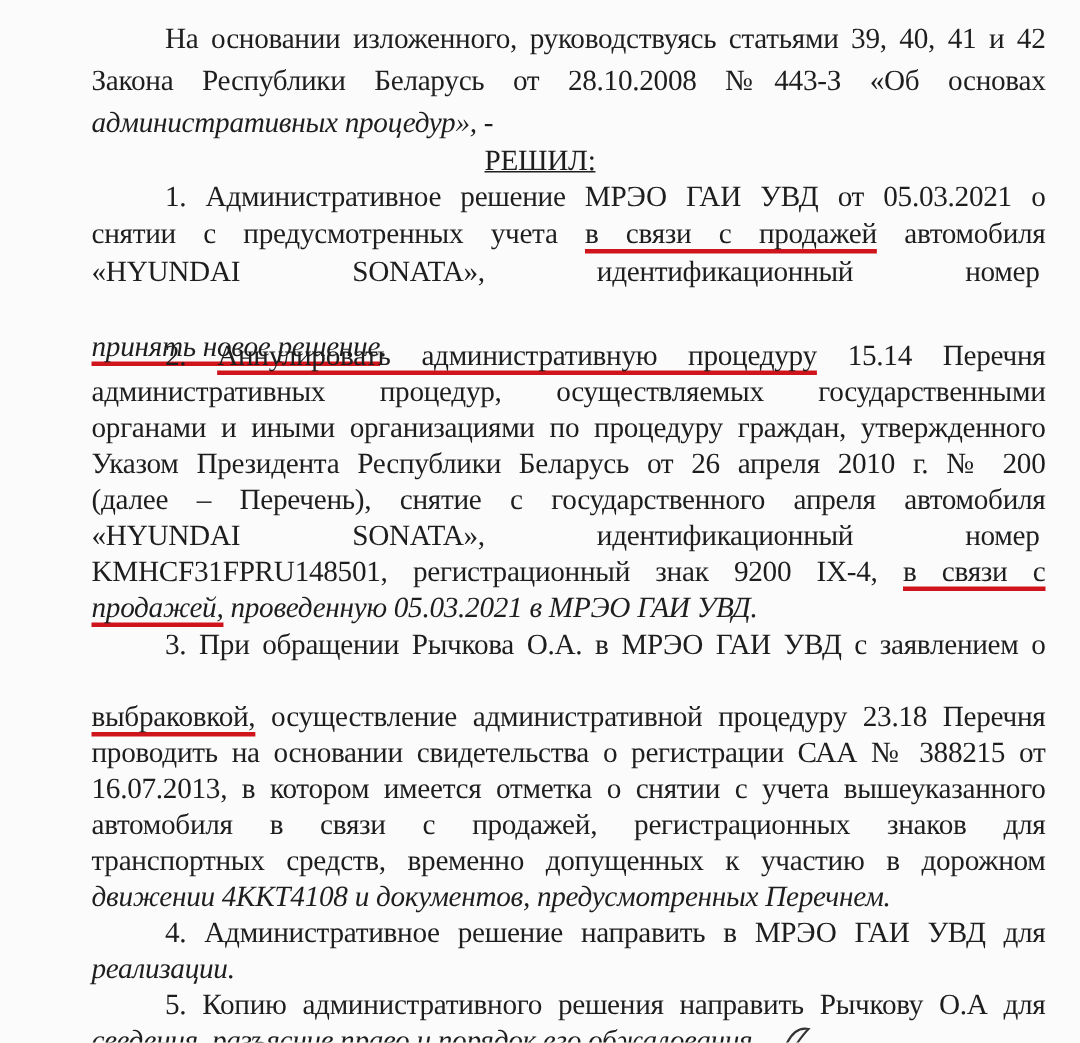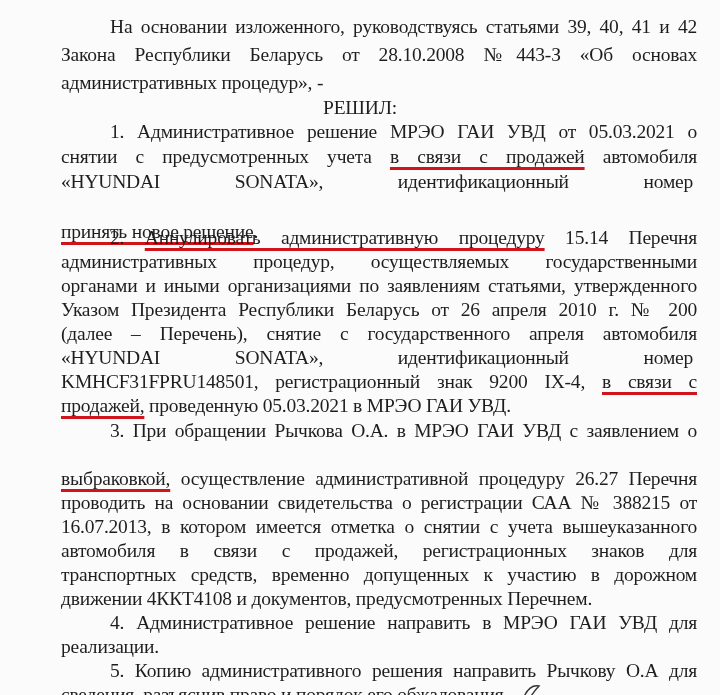--- a/index.html
+++ b/index.html
@@ -15,23 +15,23 @@
       position: absolute;
       left: 61px; width: 636px;
       font-size: 19.5px;
       line-height: 24px;
       height: 24px;
       white-space: nowrap;
       text-align: justify;
       text-align-last: justify;
       letter-spacing: -0.2px;
     }
-    .line.last { text-align-last: left; }
+    .line.last { text-align-last: left; font-style: italic; }
     .line.indent { left: 110px; width: 587px; }
-    .line.center { left: 0; width: 720px; text-align: right; text-align-last: center; }
+    .line.center { left: 0; width: 720px; text-align: right; text-align-last: center; text-decoration: underline; }
     .hl {
       text-decoration: underline;
       text-decoration-color: #d0141c;
       text-decoration-thickness: 3px;
       text-underline-offset: 4px;
       margin-top: 26px;
     }
     .signature {
       position: absolute; left: 515px; top: 680px; width: 40px; height: 20px;
     }
@@ -47,29 +47,29 @@
 
   <div class="line center" style="top:96px">РЕШИЛ:</div>
 
   <div class="line indent" style="top:120px">1. Административное решение МРЭО ГАИ УВД от 05.03.2021 о</div>
   <div class="line" style="top:145px"><span>снятии с предусмотренных учета </span><span class="hl">в связи с продажей</span><span> автомобиля</span></div>
   <div class="line" style="top:170px; word-spacing:70px; text-align-last:left">«HYUNDAI SONATA», идентификационный номер</div>
   <div class="line last" style="top:220px"><span class="hl">принять новое решение</span><span>.</span></div>
 
   <div class="line indent" style="top:225px; top:226px"><span>2. </span><span class="hl">Аннулировать административную процедуру</span><span> 15.14 Перечня</span></div>
   <div class="line" style="top:250px">административных процедур, осуществляемых государственными</div>
-  <div class="line" style="top:274px">органами и иными организациями по заявлениям статьями, утвержденного</div>
+  <div class="line" style="top:274px">органами и иными организациями по процедуру граждан, утвержденного</div>
   <div class="line" style="top:298px">Указом Президента Республики Беларусь от 26 апреля 2010 г. № 200</div>
   <div class="line" style="top:322px">(далее – Перечень), снятие с государственного апреля автомобиля</div>
   <div class="line" style="top:346px; word-spacing:70px; text-align-last:left">«HYUNDAI SONATA», идентификационный номер</div>
   <div class="line" style="top:370px"><span>KMHCF31FPRU148501, регистрационный знак 9200 IX-4, </span><span class="hl">в связи с</span></div>
   <div class="line last" style="top:394px"><span class="hl">продажей,</span><span> проведенную 05.03.2021 в МРЭО ГАИ УВД.</span></div>
 
   <div class="line indent" style="top:419px">3. При обращении Рычкова О.А. в МРЭО ГАИ УВД с заявлением о</div>
-  <div class="line" style="top:467px"><span class="hl">выбраковкой,</span><span> осуществление административной процедуру 26.27 Перечня</span></div>
+  <div class="line" style="top:467px"><span class="hl">выбраковкой,</span><span> осуществление административной процедуру 23.18 Перечня</span></div>
   <div class="line" style="top:491px">проводить на основании свидетельства о регистрации САА № 388215 от</div>
   <div class="line" style="top:515px">16.07.2013, в котором имеется отметка о снятии с учета вышеуказанного</div>
   <div class="line" style="top:563px">транспортных средств, временно допущенных к участию в дорожном</div>
   <div class="line" style="top:539px">автомобиля в связи с продажей, регистрационных знаков для</div>
   <div class="line last" style="top:587px">движении 4ККТ4108 и документов, предусмотренных Перечнем.</div>
 
   <div class="line indent" style="top:611px">4. Административное решение направить в МРЭО ГАИ УВД для</div>
   <div class="line last" style="top:635px">реализации.</div>
 
   <div class="line indent" style="top:659px">5. Копию административного решения направить Рычкову О.А для</div>

